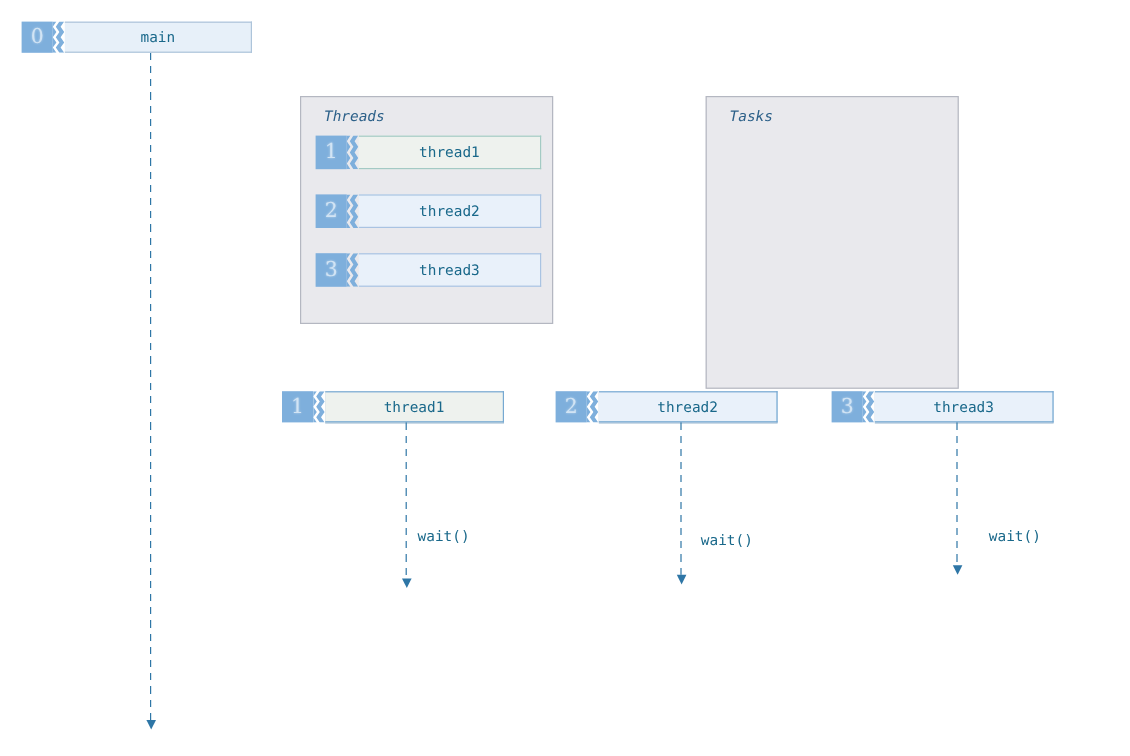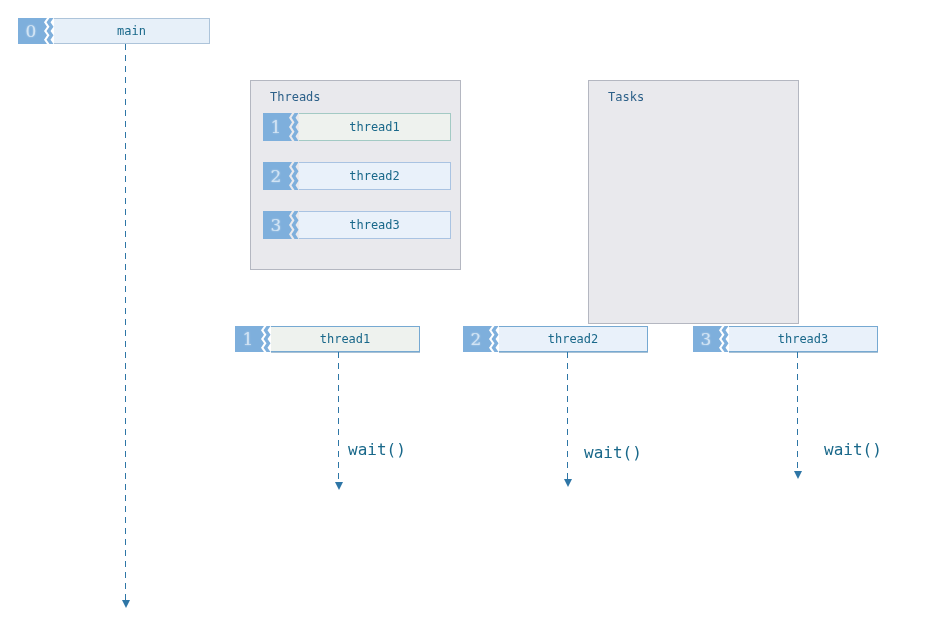--- a/index.html
+++ b/index.html
@@ -31,33 +31,33 @@
   .bar{flex:1;display:flex;align-items:center;justify-content:center;
     font-size:12px;color:var(--ink);border:1px solid var(--bar-blue-border);
     border-left:none;background:var(--bar-blue);}
   .v-sage .bar{background:var(--bar-sage);border-color:var(--bar-teal-border);}
   .v-main .bar{background:#e7f0f9;border-color:var(--main-border);}
   .header .bar{border-color:var(--header-border);box-shadow:0 1px 0 rgba(96,142,178,0.55);}
   .header.v-sage .bar{background:var(--bar-sage);}
 
   
   .panel{position:absolute;background:var(--panel-fill);border:1px solid var(--panel-border);}
-  .panel-title{position:absolute;left:19px;top:9px;font-size:12px;color:#2c6089;}
+  .panel-title{position:absolute;left:19px;top:9px;font-size:12px;color:#2c6089;font-style:italic;}
   .panel .thread-bar{left:12px;width:188px;height:28px;}
   .panel .badge-num{line-height:28px;}
 
   
   .lifeline{position:absolute;width:9px;display:flex;flex-direction:column;align-items:center;}
   .lifeline .dash{width:1px;flex:1;
     background:repeating-linear-gradient(180deg,var(--line) 0 6px,transparent 6px 11px);}
   .lifeline .arrowhead{width:0;height:0;flex:0 0 8px;
     border-left:4px solid transparent;border-right:4px solid transparent;
     border-top:8px solid var(--line);}
 
-  .wait-label{position:absolute;font-size:16px;color:var(--ink);}
+  .wait-label{position:absolute;font-size:12px;color:var(--ink);}
 
   
   #main-bar{left:18px;top:18px;width:192px;height:26px;}
   #main-bar .badge-num{line-height:26px;}
   .header{top:326px;width:185px;height:26px;}
   .header .badge-num{line-height:26px;}
   #hdr-1{left:235px;} #hdr-2{left:463px;} #hdr-3{left:693px;}
   #threads-panel{left:250px;top:80px;width:211px;height:190px;}
   #tasks-panel{left:588px;top:80px;width:211px;height:244px;}
   #titem-1{top:32px;} #titem-2{top:81px;} #titem-3{top:130px;}

